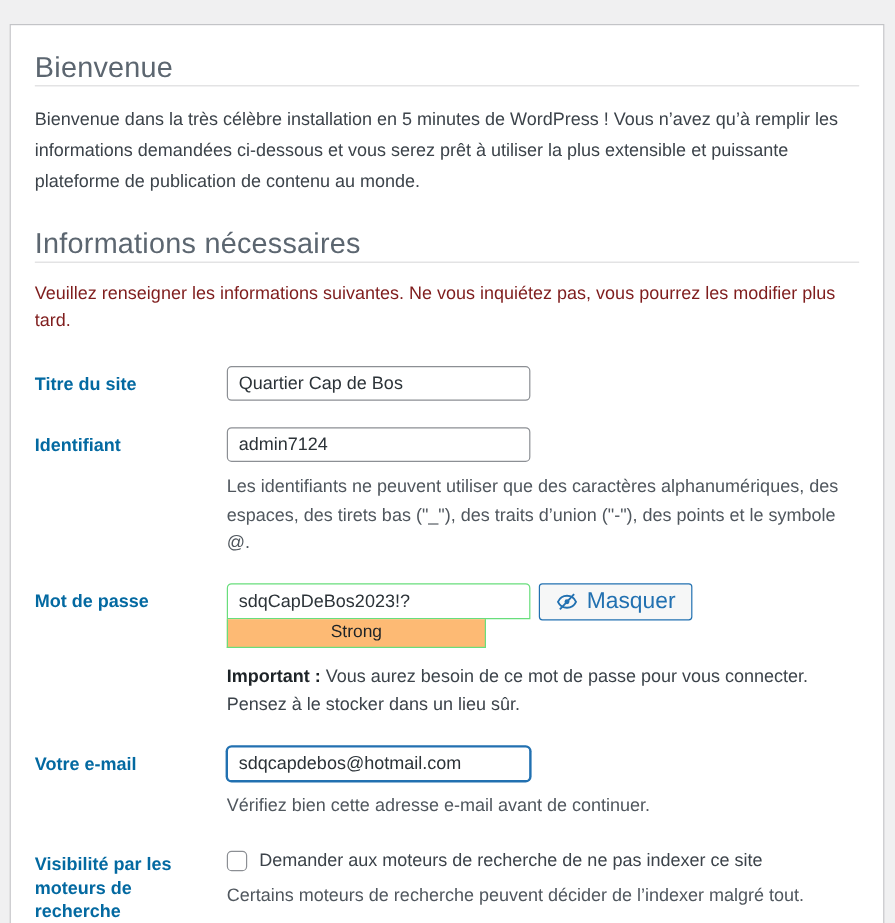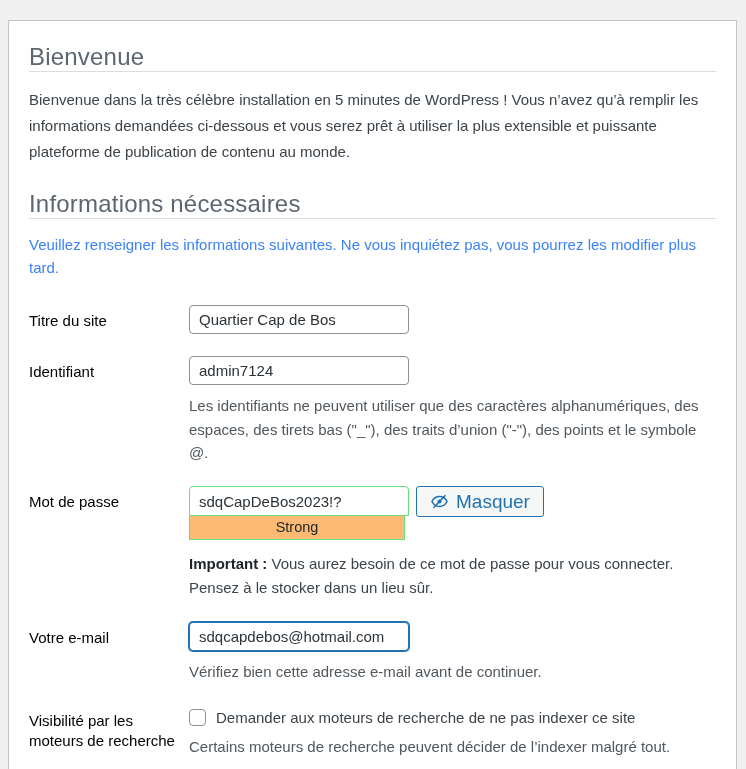--- a/index.html
+++ b/index.html
@@ -38,42 +38,42 @@
     margin-top: 15px;
     line-height: 1.72;
     color: #3c434a;
   }
 
   h2.section-heading { margin-top: 26px; }
 
   p.sub-lead {
     margin-top: 15px;
     line-height: 1.5;
-    color: #3b82f6;
+    color: #7f1d1d;
   }
 
   
   .form-table {
     margin-top: 26px;
     display: grid;
     grid-template-columns: 160px 1fr;
     row-gap: 22px;
     column-gap: 0;
   }
 
   .form-label {
-    font-weight: 400;
-    color: #000000;
+    font-weight: 700;
+    color: #0369a1;
     padding-top: 6px;
     line-height: 1.3;
     padding-right: 10px;
   }
 
   .text-input {
-    width: 220px;
+    width: 253px;
     height: 29px;
     border: 1px solid #8c8f94;
     border-radius: 4px;
     padding: 0 9px;
     font-family: "Liberation Sans", "DejaVu Sans", sans-serif;
     font-size: 15px;
     color: #2c3338;
     background: #fff;
     outline: none;
   }

